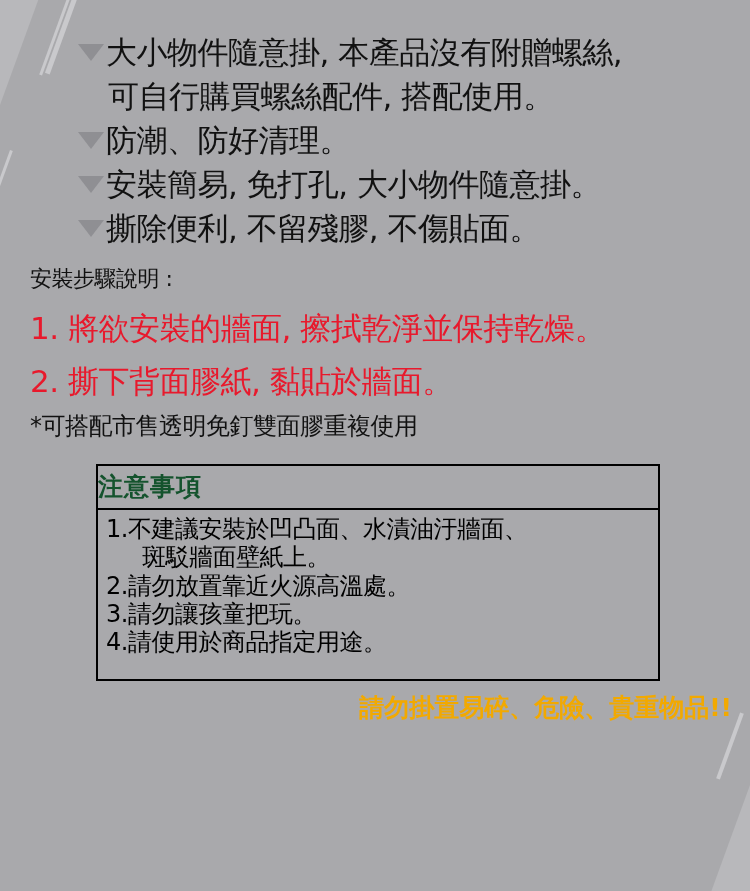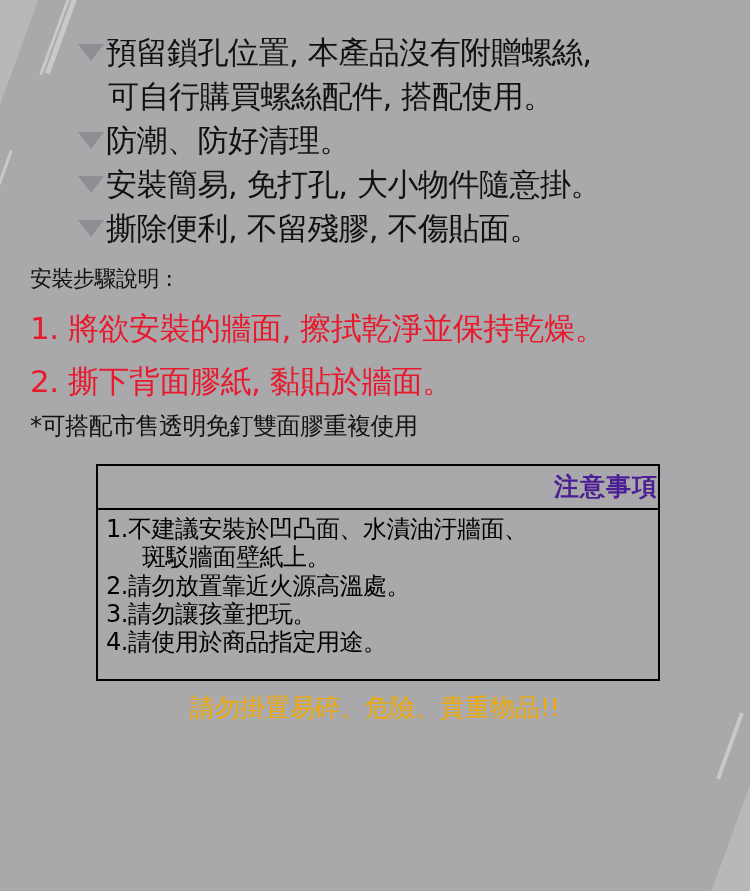--- a/index.html
+++ b/index.html
@@ -114,24 +114,24 @@
   }
 
   
   .caution-box {
     margin: 22px 0 0 78px;
     width: 560px;
     border: 2px solid #000;
     background: transparent;
   }
   .caution-head {
-    text-align: right;
+    text-align: left;
     font-size: 25px;
     font-weight: bold;
-    color: #4c1d95;
+    color: #14532d;
     padding: 4px 0 5px 0;
     border-bottom: 2px solid #000;
     letter-spacing: 1px;
   }
   .caution-body {
     padding: 5px 6px 23px 8px;
   }
   .caution-item {
     font-size: 24px;
     line-height: 1.18;
@@ -142,23 +142,23 @@
   .caution-sub {
     font-size: 24px;
     line-height: 1.18;
     color: #000;
     padding-left: 36px;
     letter-spacing: -0.5px;
   }
 
   .footer-warning {
     margin: 10px 0 0 0;
-    text-align: center;
+    text-align: right;
     font-size: 25px;
-    font-weight: normal;
+    font-weight: bold;
     color: #f2a900;
     letter-spacing: 0px;
   }
 </style>
 </head>
 <body>
 
 <div class="page">
 
   <div class="stripe-wide"></div>
@@ -167,21 +167,21 @@
   <div class="stripe stripe-c"></div>
   <div class="stripe-br"></div>
   <div class="stripe-br2"></div>
 
   <div class="content">
 
     <div class="bullets">
 
       <div>
         <div class="bullet-row">
-          <span class="tri"></span><span>預留鎖孔位置, 本產品沒有附贈螺絲,</span>
+          <span class="tri"></span><span>大小物件隨意掛, 本產品沒有附贈螺絲,</span>
         </div>
         <div class="bullet-cont">可自行購買螺絲配件, 搭配使用。</div>
       </div>
 
       <div>
         <div class="bullet-row">
           <span class="tri"></span><span>防潮、防好清理。</span>
         </div>
       </div>
 

